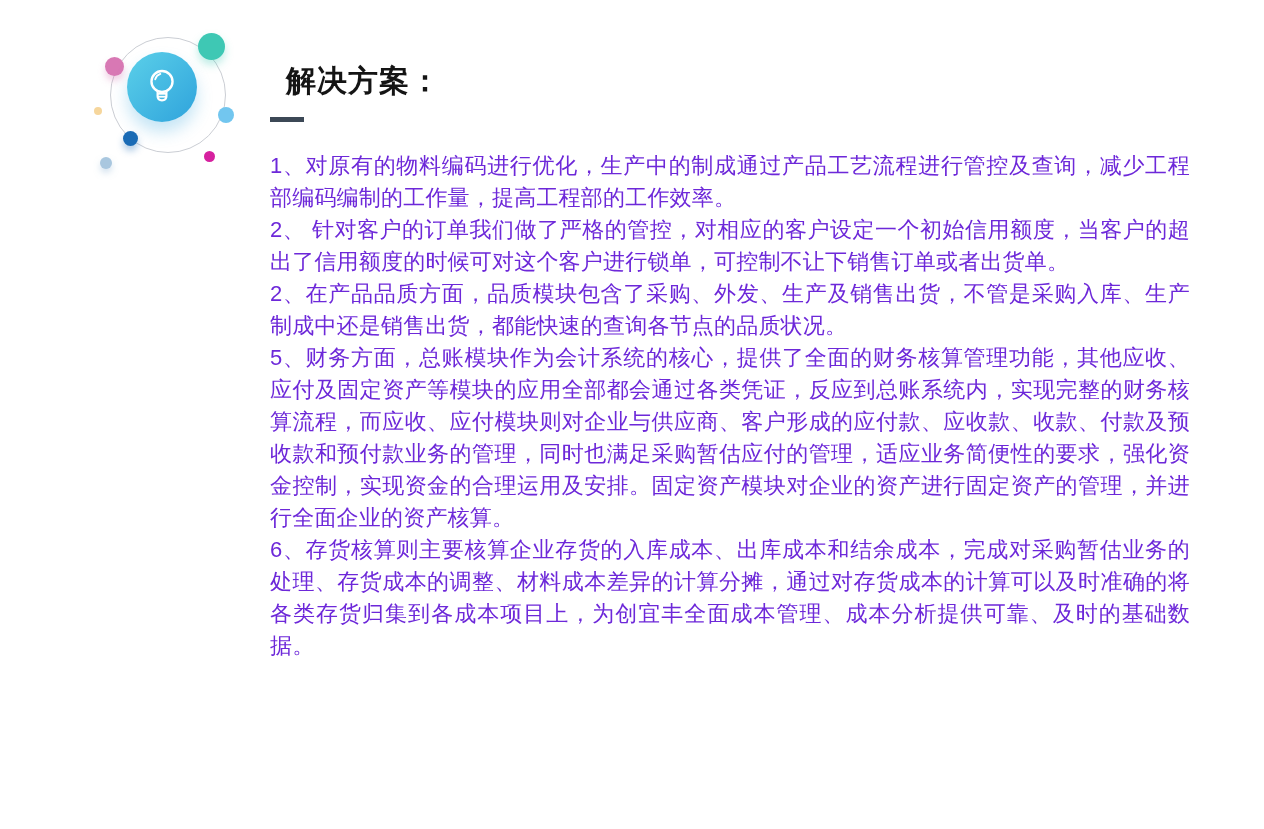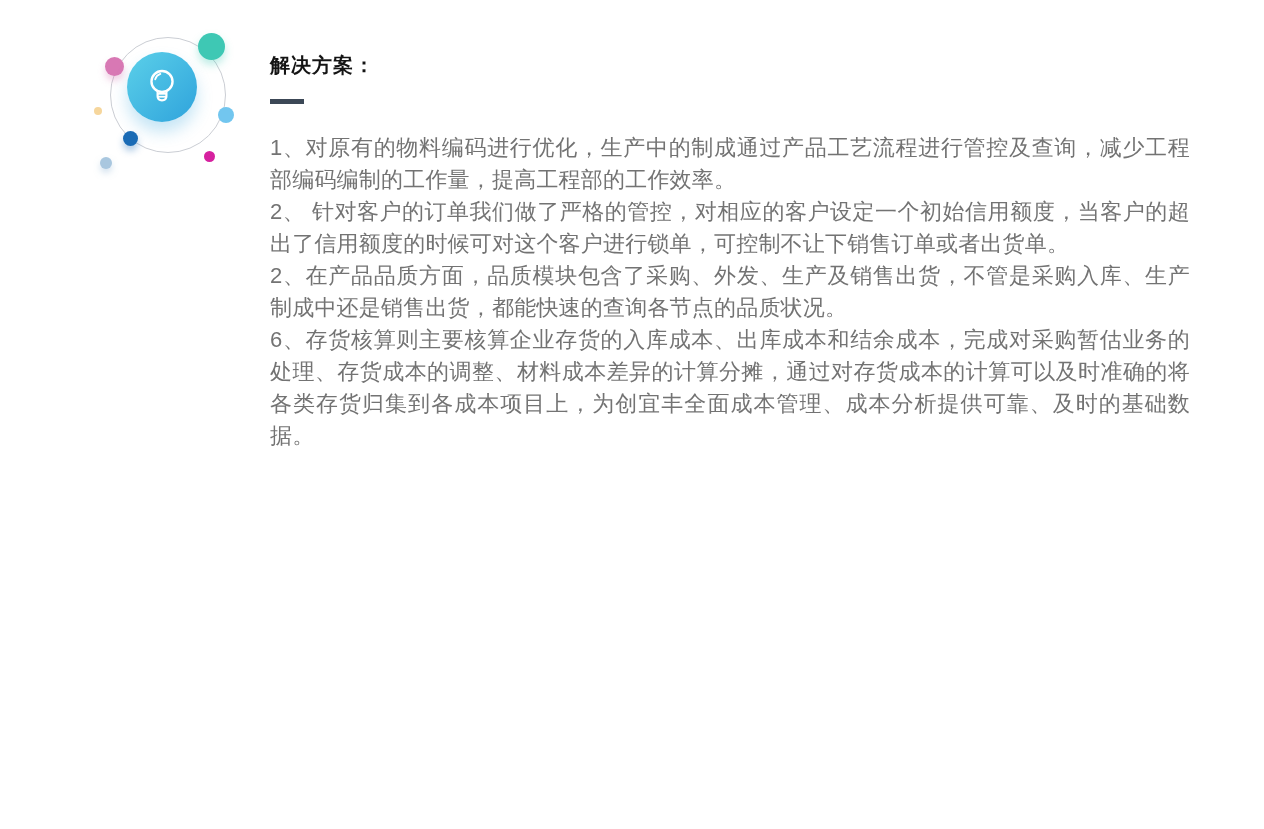--- a/index.html
+++ b/index.html
@@ -29,27 +29,27 @@
   .dot-pink     {left:20px; top:32px; width:19px;height:19px;background:#d878b4;box-shadow:0 5px 7px rgba(216,120,180,.35);}
   .dot-yellow   {left:9px;  top:82px; width:8px; height:8px; background:#f6d69c;}
   .dot-darkblue {left:38px; top:106px;width:15px;height:15px;background:#1a6bb5;box-shadow:0 5px 7px rgba(26,107,181,.35);}
   .dot-lightblue{left:133px;top:82px; width:16px;height:16px;background:#72c6ef;}
   .dot-bluegray {left:15px; top:132px;width:12px;height:12px;background:#a9c7df;box-shadow:0 4px 6px rgba(169,199,223,.5);}
   .dot-magenta  {left:119px;top:126px;width:11px;height:11px;background:#d6219f;}
 
   
   .content{position:absolute;left:270px;top:45px;width:920px;}
   .page-title{
-    margin:0;font-size:20px;line-height:40px;font-weight:bold;
+    margin:16px;font-size:30px;line-height:40px;font-weight:bold;
     color:#141414;letter-spacing:1px;
   }
   .accent-bar{width:34px;height:5px;background:#3c4856;margin-top:14px;}
   .paragraphs{margin-top:28px;}
   .paragraphs p{
-    margin:0;font-size:22px;line-height:32px;color:#737373;
+    margin:0;font-size:22px;line-height:32px;color:#6d28d9;
     text-align:justify;text-justify:inter-ideograph;
     letter-spacing:0.2px;
   }
 </style>
 </head>
 <body>
 
 <div class="icon-cluster">
   <div class="icon-ring"></div>
   <div class="dot dot-teal"></div>
@@ -72,15 +72,16 @@
   <div class="dot dot-magenta"></div>
 </div>
 
 <div class="content">
   <h1 class="page-title">解决方案：</h1>
   <div class="accent-bar"></div>
   <div class="paragraphs">
     <p>1、对原有的物料编码进行优化，生产中的制成通过产品工艺流程进行管控及查询，减少工程部编码编制的工作量，提高工程部的工作效率。</p>
     <p>2、 针对客户的订单我们做了严格的管控，对相应的客户设定一个初始信用额度，当客户的超出了信用额度的时候可对这个客户进行锁单，可控制不让下销售订单或者出货单。</p>
     <p>2、在产品品质方面，品质模块包含了采购、外发、生产及销售出货，不管是采购入库、生产制成中还是销售出货，都能快速的查询各节点的品质状况。</p>
+    <p>5、财务方面，总账模块作为会计系统的核心，提供了全面的财务核算管理功能，其他应收、应付及固定资产等模块的应用全部都会通过各类凭证，反应到总账系统内，实现完整的财务核算流程，而应收、应付模块则对企业与供应商、客户形成的应付款、应收款、收款、付款及预收款和预付款业务的管理，同时也满足采购暂估应付的管理，适应业务简便性的要求，强化资金控制，实现资金的合理运用及安排。固定资产模块对企业的资产进行固定资产的管理，并进行全面企业的资产核算。</p>
     <p>6、存货核算则主要核算企业存货的入库成本、出库成本和结余成本，完成对采购暂估业务的处理、存货成本的调整、材料成本差异的计算分摊，通过对存货成本的计算可以及时准确的将各类存货归集到各成本项目上，为创宜丰全面成本管理、成本分析提供可靠、及时的基础数据。</p>
   </div>
 </div>
 
 </body></html>

